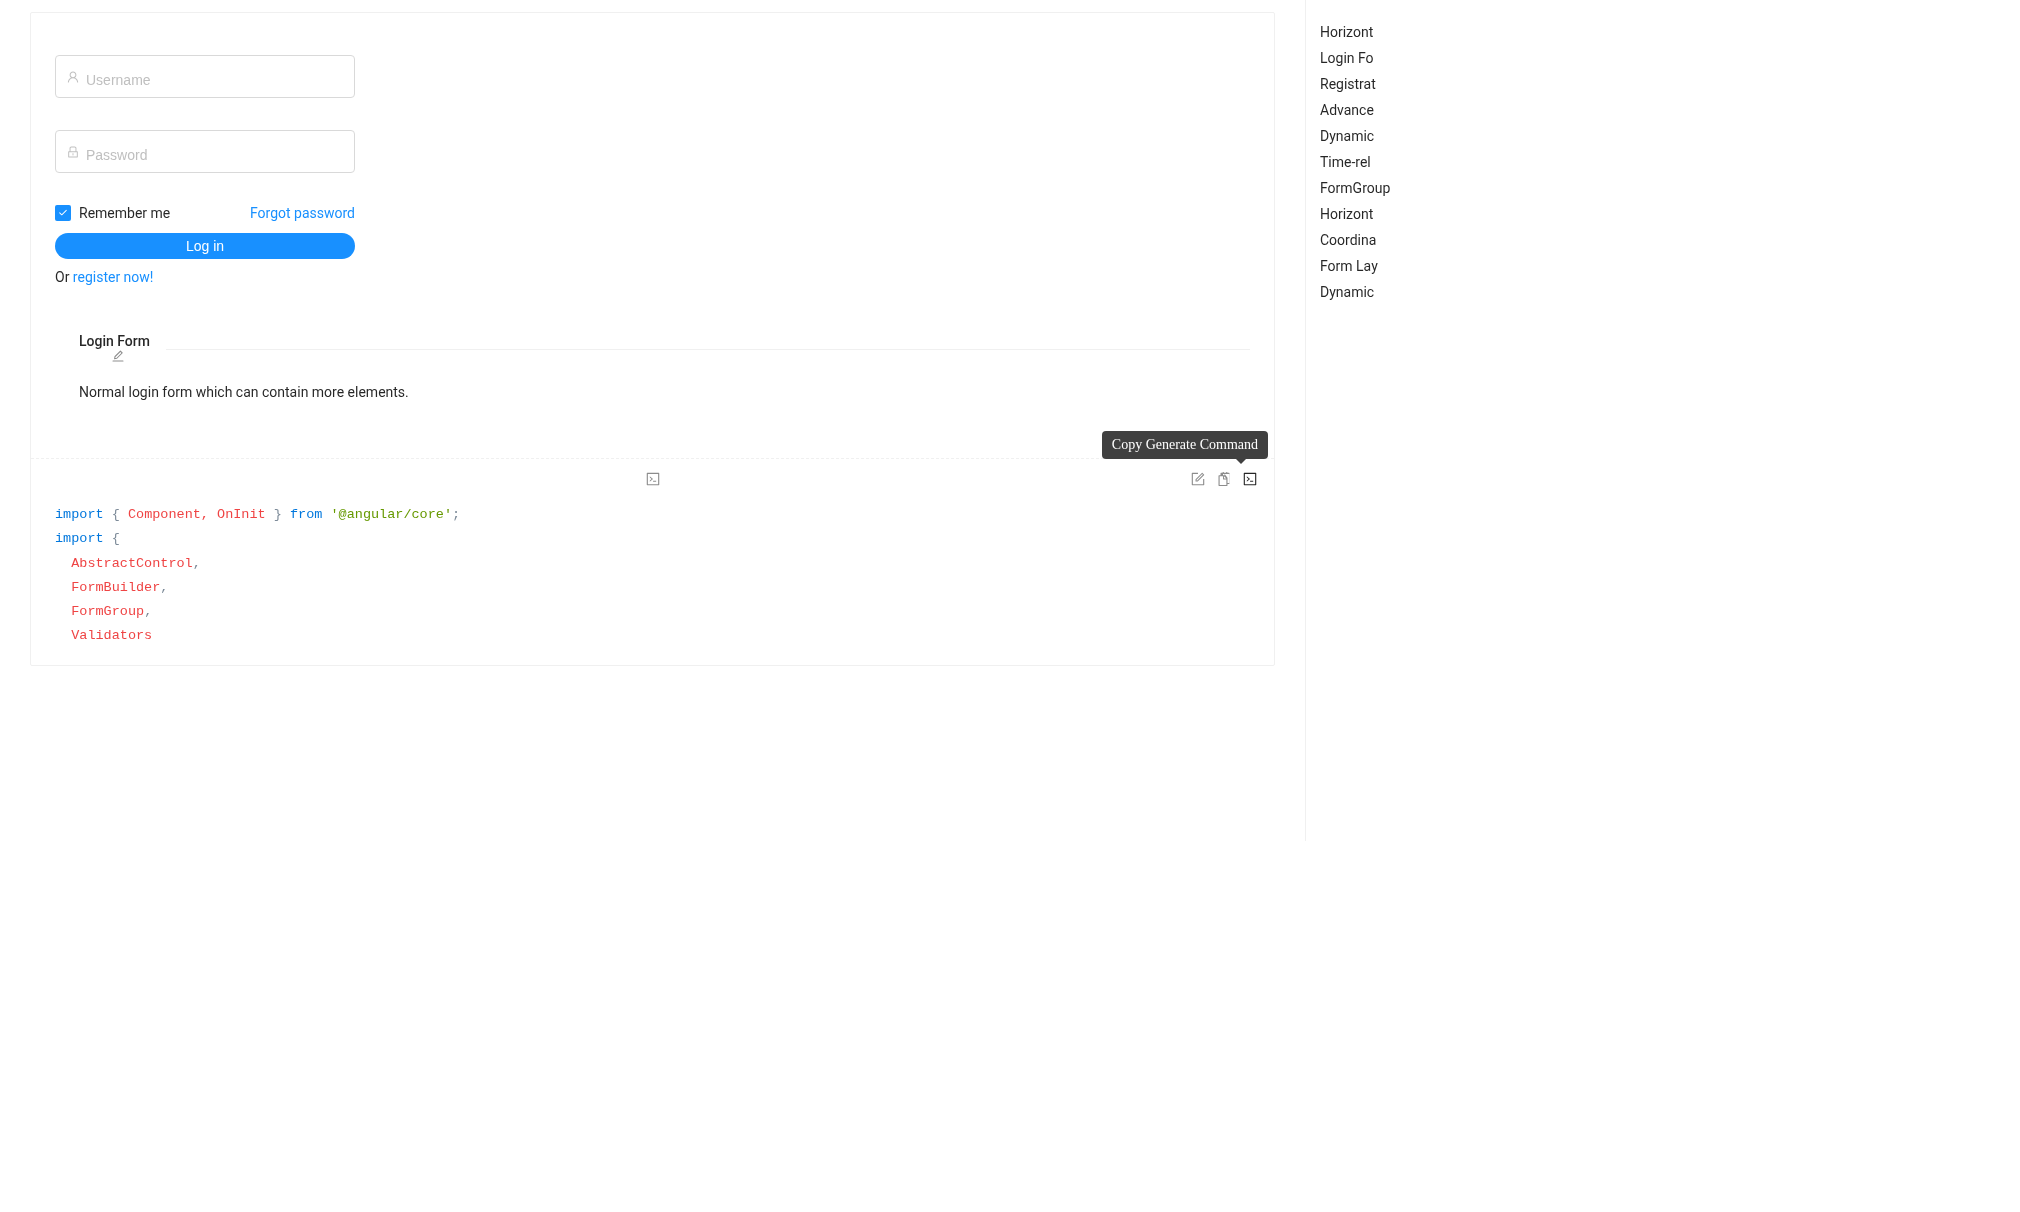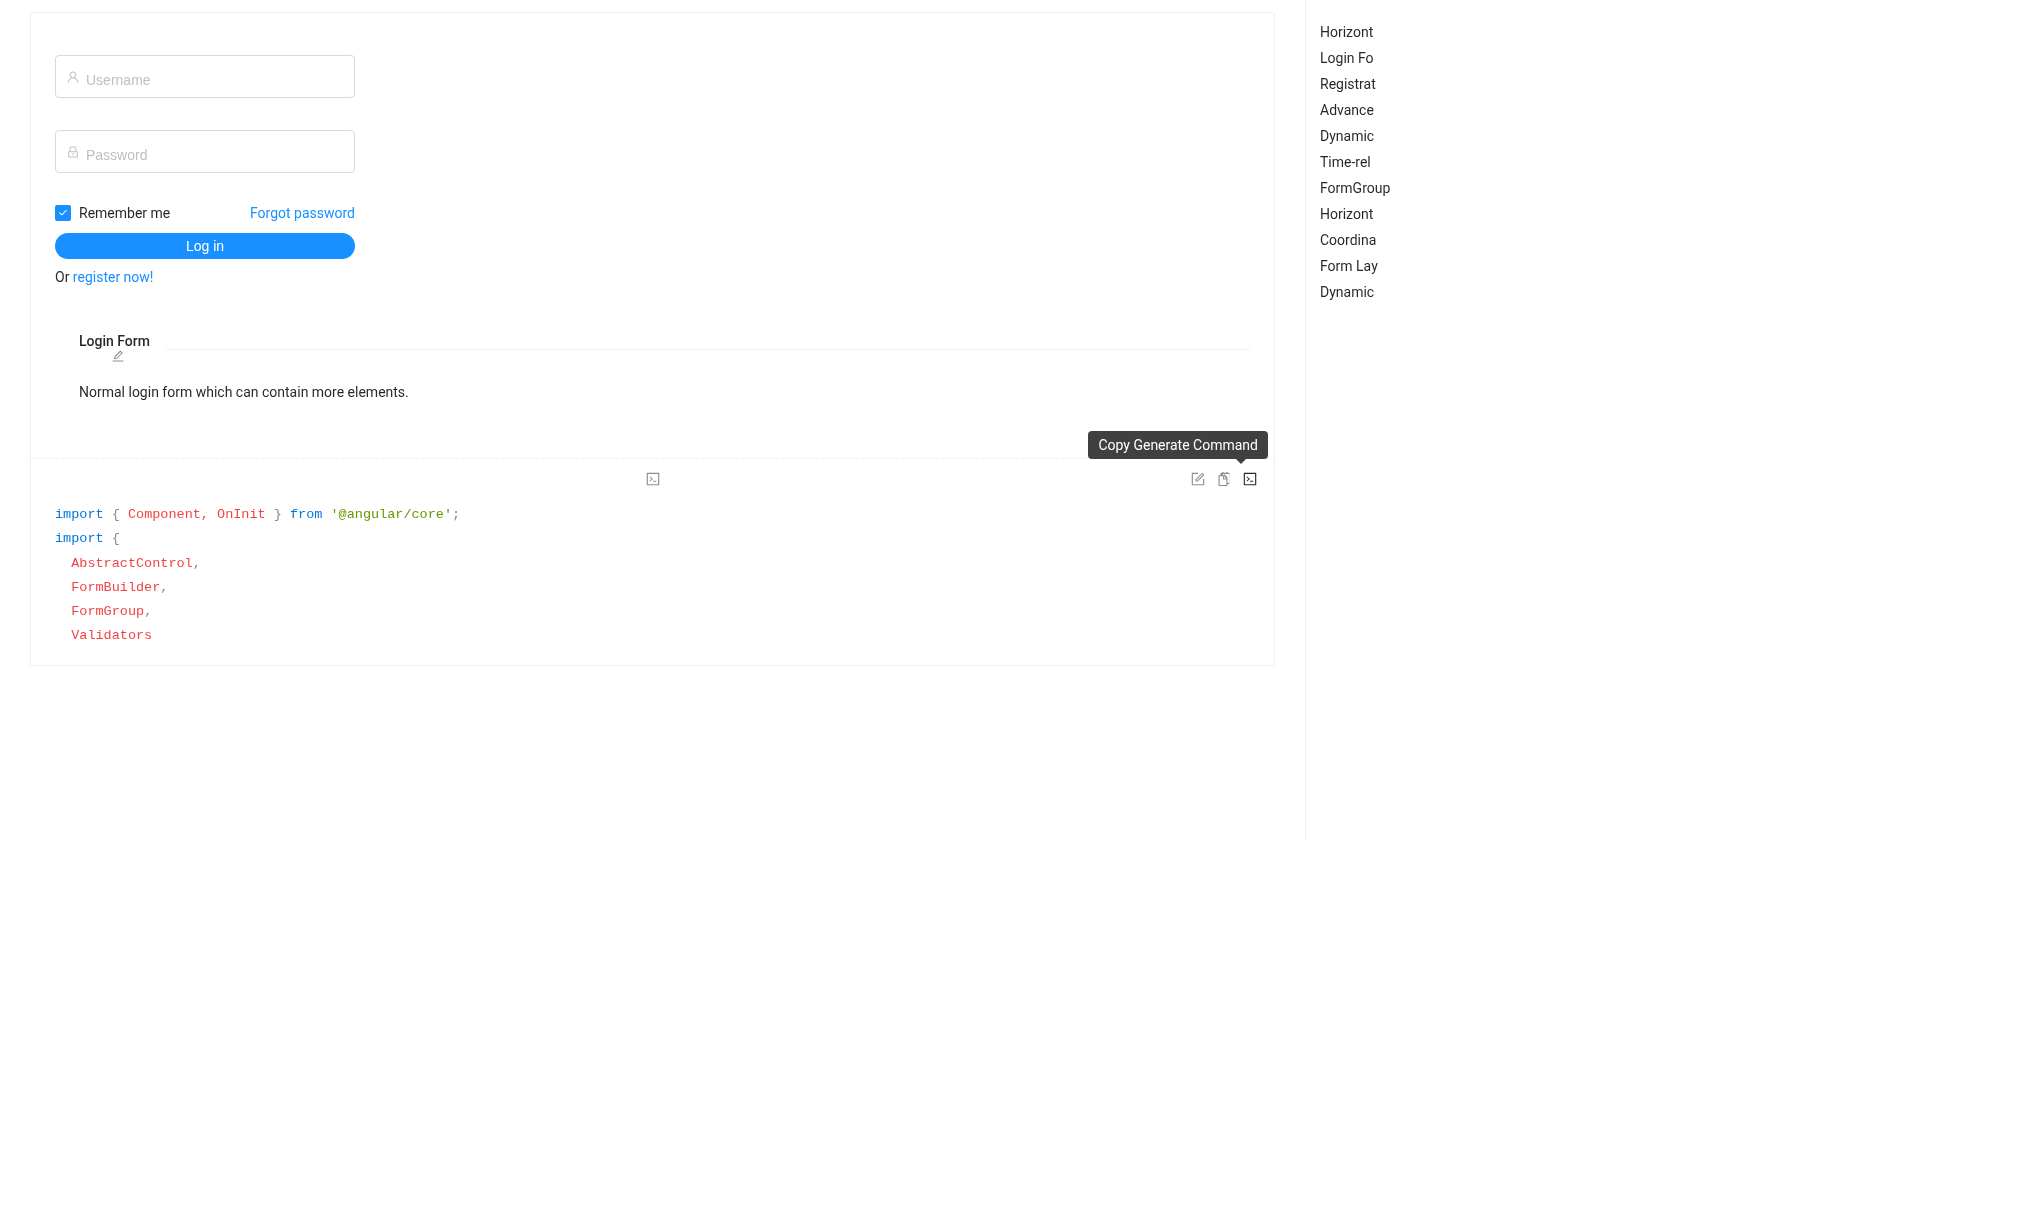--- a/index.html
+++ b/index.html
@@ -164,20 +164,21 @@
     .tooltip {
       position: absolute;
       right: -10px;
       top: -40px;
       background: #404040;
       color: #fff;
       padding: 6px 10px;
       border-radius: 4px;
       font-size: 14px;
       white-space: nowrap;
+      font-family: Liberation Serif, serif;
     }
     .tooltip::after {
       content: '';
       position: absolute;
       bottom: -5px;
       right: 22px;
       border-left: 5px solid transparent;
       border-right: 5px solid transparent;
       border-top: 5px solid #404040;
     }

